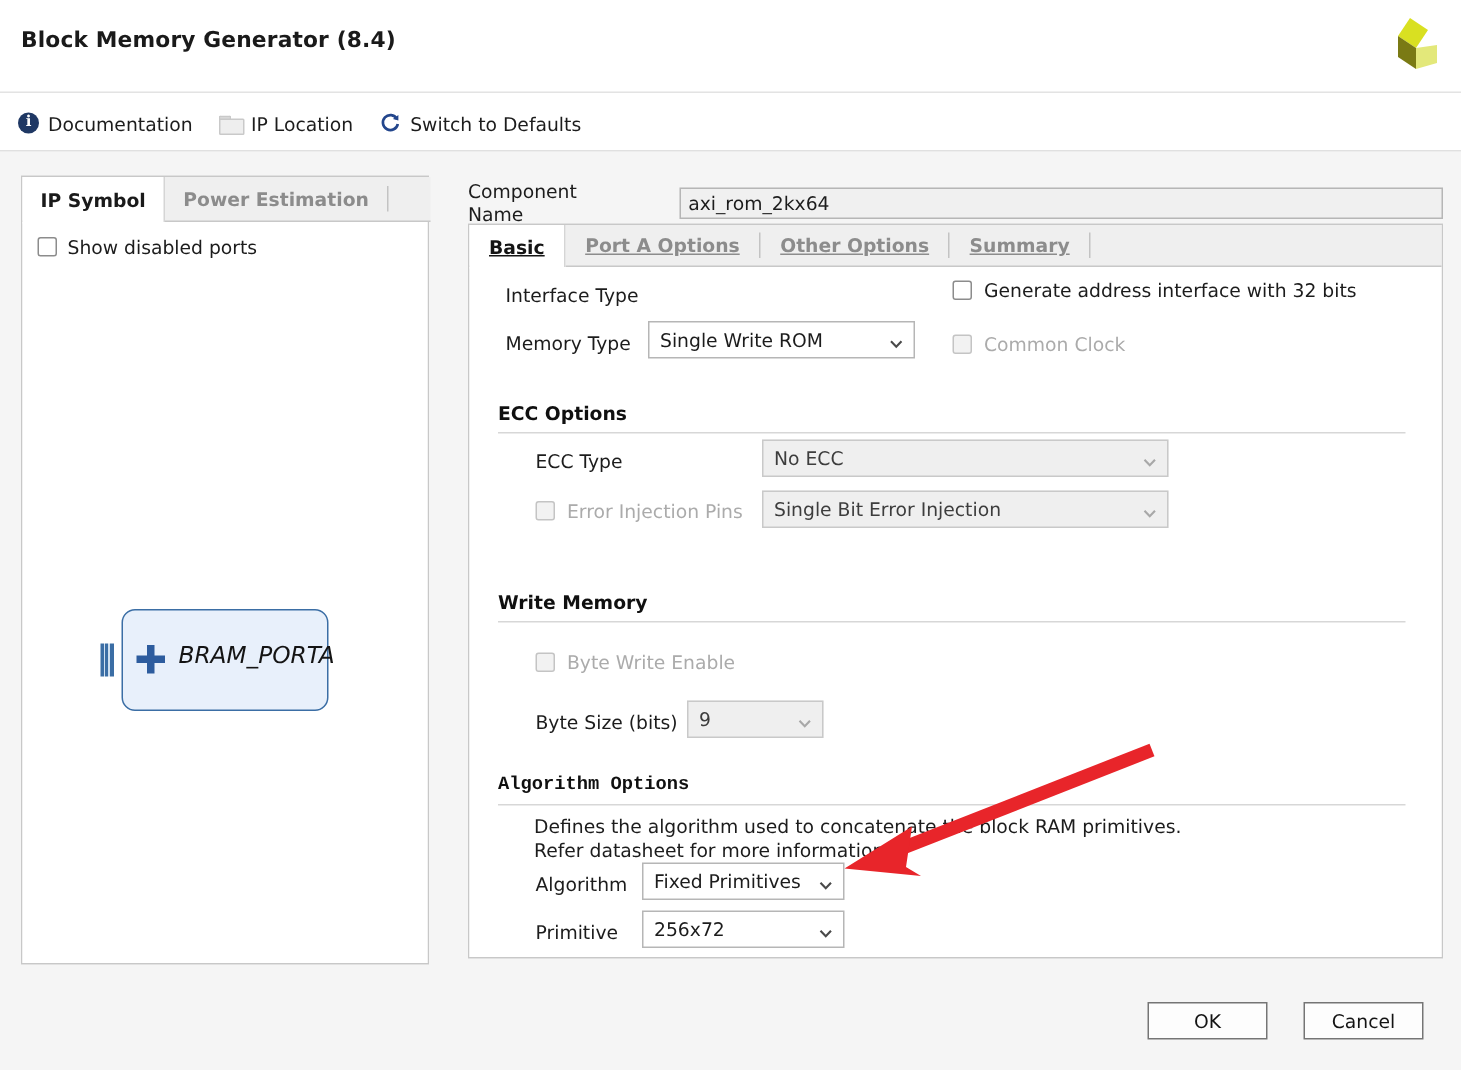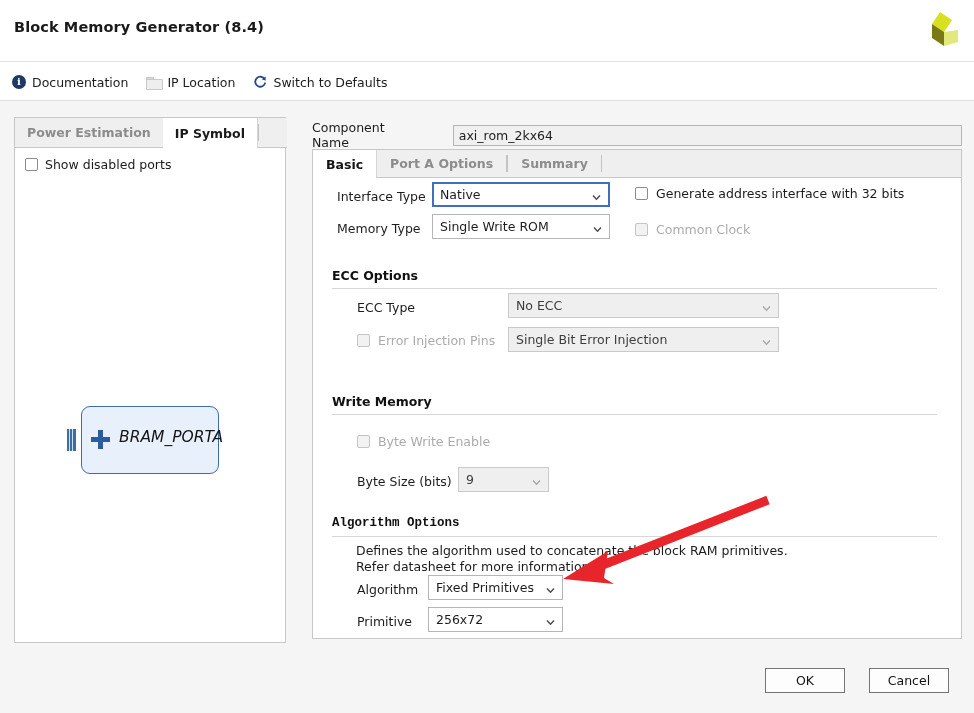--- a/index.html
+++ b/index.html
@@ -126,21 +126,21 @@
     position: absolute; left: 6px; top: 32px; width: 650px; height: 490px;
     border: 1px solid #c8c8c8; background: #ffffff;
   }
   .tabstrip {
     position: absolute; left: 0; top: 0; width: 648px; height: 28px;
     background: #efefef; border-bottom: 1px solid #c8c8c8;
     display: flex; align-items: stretch;
   }
   .tab {
     display: flex; align-items: center; padding: 0 13px;
-    font-size: 12.5px; color: #8c8c8c; font-weight: bold; cursor: pointer;
+    font-size: 12.5px; color: #8c8c8c; font-weight: bold; cursor: pointer; text-decoration: underline;
   }
   .tab.active {
     background: #ffffff; color: #141414;
     margin-bottom: -1px; height: 29px;
     border-right: 1px solid #d5d5d5;
   }
   .tab-sep { width: 1px; background: #c3c3c3; margin: 5px 0; }
   .tabcontent { position: absolute; left: 0; top: 28px; width: 648px; height: 460px; background: #fff; }
 
   
@@ -206,25 +206,25 @@
             <polygon points="12.6,1.6 12.6,5.4 8.9,4.4" fill="#23468c"></polygon>
           </svg>
         </span>
         <span class="tb-label">Switch to Defaults</span>
       </div>
     </div>
   </div>
 
   <div class="leftpanel">
     <div class="lp-tabstrip">
+      <div class="lp-tab active">
+        <span>IP Symbol</span>
+      </div>
       <div class="lp-tab">
         <span>Power Estimation</span>
-      </div>
-      <div class="lp-tab active">
-        <span>IP Symbol</span>
       </div>
       <div class="lp-tab-sep"></div>
     </div>
     <div class="lp-body">
       <div class="showports">
         <span class="cb"></span>
         <span class="cb-label">Show disabled ports</span>
       </div>
       <div class="bram-wrap">
         <div class="bram-bus"></div>
@@ -244,38 +244,33 @@
 
     <div class="tabbox">
       <div class="tabstrip">
         <div class="tab active">
           <span>Basic</span>
         </div>
         <div class="tab">
           <span>Port A Options</span>
         </div>
         <div class="tab-sep"></div>
+        <div class="tab">
+          <span>Other Options</span>
+        </div>
         <div class="tab-sep"></div>
         <div class="tab">
           <span>Summary</span>
         </div>
         <div class="tab-sep"></div>
       </div>
 
       <div class="tabcontent">
 
         <span class="lbl" style="position:absolute;left:24px;top:11px;">Interface Type</span>
-        <div class="combo focused" style="position:absolute;left:119px;top:4px;width:178px;">
-          <span>Native</span>
-          <span class="chev">
-            <svg width="9" height="9" viewBox="0 0 9 9">
-                <path d="M1 2.5 L4.5 6.2 L8 2.5" fill="none" stroke="#4a4a4a" stroke-width="1.4"></path>
-              </svg>
-          </span>
-        </div>
 
         <div style="position:absolute;left:322px;top:8px;display:flex;align-items:center;gap:8px;cursor:pointer;">
           <span class="cb"></span>
           <span class="cb-label">Generate address interface with 32 bits</span>
         </div>
 
         <span class="lbl" style="position:absolute;left:24px;top:43px;">Memory Type</span>
         <div class="combo" style="position:absolute;left:119px;top:36px;width:178px;">
           <span>Single Write ROM</span>
           <span class="chev">

